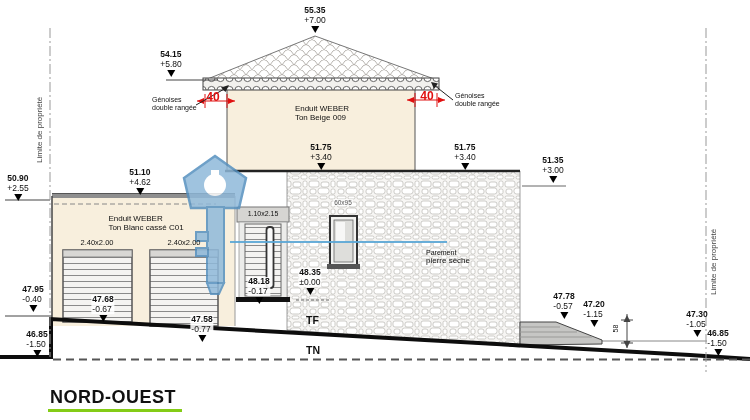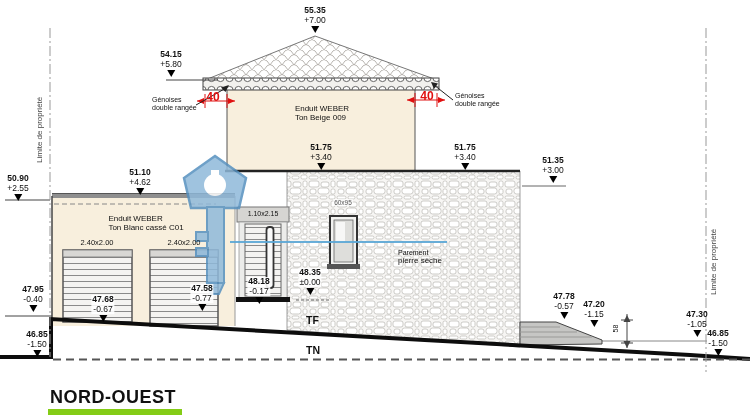--- a/index.html
+++ b/index.html
@@ -1,20 +1,20 @@
 <!DOCTYPE html>
 <html><head>
 <meta charset="utf-8">
 <style>
   html,body{margin:0;padding:0;background:#fff;}
   .canvas{position:relative;width:750px;height:420px;background:#ffffff;overflow:hidden;
           font-family:"Liberation Sans",sans-serif;color:#111;}
   svg{position:absolute;left:0;top:0;}
   
-  .lvl{position:absolute;transform:translateX(-50%);text-align:center;
+  .lvl{position:absolute;transform:translateX(-50%);
        font-size:8.5px;line-height:9.5px;z-index:6;white-space:nowrap;}
   .lvl .alt{display:block;font-weight:bold;}
   .lvl .rel{display:block;}
   .lvl .tri{display:block;margin:1px auto 0;width:0;height:0;
             border-left:4.5px solid transparent;border-right:4.5px solid transparent;
             border-top:7px solid #000;}
   .chip .alt,.chip .rel{background:rgba(255,255,255,.88);padding:0 1px;}
   
   .note{position:absolute;transform:translateX(-50%);
         font-size:8px;line-height:9px;z-index:5;white-space:nowrap;}
@@ -24,21 +24,21 @@
   .dimred{position:absolute;transform:translateX(-50%);color:#e01010;font-weight:bold;
           font-size:12px;z-index:6;white-space:nowrap;}
   .ddim{position:absolute;transform:translateX(-50%);font-size:7.5px;z-index:5;white-space:nowrap;}
   .wdim{position:absolute;transform:translateX(-50%);font-size:6.5px;color:#555;z-index:5;
         background:rgba(255,255,255,.7);padding:0 1px;white-space:nowrap;}
   .gline{position:absolute;font-weight:bold;font-size:10.5px;z-index:6;}
   .dim58{position:absolute;left:612px;top:325px;font-size:7px;z-index:6;transform:rotate(-90deg);}
   .limite{position:absolute;font-size:8px;color:#444;white-space:nowrap;z-index:5;
           transform:rotate(-90deg);transform-origin:left top;}
   .title{position:absolute;left:48px;top:387px;font-size:18px;font-weight:bold;letter-spacing:.5px;
-         border-bottom:6px solid #84cc16;padding:0 6px 1px 2px;z-index:7;}
+         border-bottom:3px solid #84cc16;padding:0 6px 1px 2px;z-index:7;}
 </style>
 </head>
 <body>
 
 <div class="canvas">
 
 <svg width="750" height="420" viewBox="0 0 750 420">
   <defs>
     <pattern id="stone" width="28" height="20" patternUnits="userSpaceOnUse">
       <rect width="28" height="20" fill="#f7f6f4"></rect>
@@ -230,21 +230,21 @@
 <div class="lvl" style="left:33px;top:285px">
       <span class="alt">47.95</span>
       <span class="rel">-0.40</span>
       <span class="tri"></span>
     </div>
 <div class="lvl chip" style="left:103px;top:295px">
       <span class="alt">47.68</span>
       <span class="rel">-0.67</span>
       <span class="tri"></span>
     </div>
-<div class="lvl chip" style="left:202px;top:284px">
+<div class="lvl chip" style="left:202px;top:315px">
       <span class="alt">47.58</span>
       <span class="rel">-0.77</span>
       <span class="tri"></span>
     </div>
 <div class="lvl" style="left:564px;top:292px">
       <span class="alt">47.78</span>
       <span class="rel">-0.57</span>
       <span class="tri"></span>
     </div>
 <div class="lvl" style="left:594px;top:300px">
@@ -267,21 +267,21 @@
       <span class="rel">-1.50</span>
       <span class="tri"></span>
     </div>
 
 <div class="note" style="left:322px;top:104px">
   <span>Enduit WEBER</span><small>Ton Beige 009</small>
 </div>
 <div class="note" style="left:146px;top:214px">
   <span>Enduit WEBER</span><small>Ton Blanc cassé C01</small>
 </div>
-<div class="note tiny" style="left:420px;top:249px">
+<div class="note tiny" style="left:448px;top:249px">
   <span>Parement</span><small class="tiny">pierre sèche</small>
 </div>
 <div class="note-l" style="left:152px;top:96px">
   <span>Génoises</span><br><span>double rangée</span>
 </div>
 <div class="note-l" style="left:455px;top:92px">
   <span>Génoises</span><br><span>double rangée</span>
 </div>
 
 <div class="dimred" style="left:213px;top:90px">40</div>

